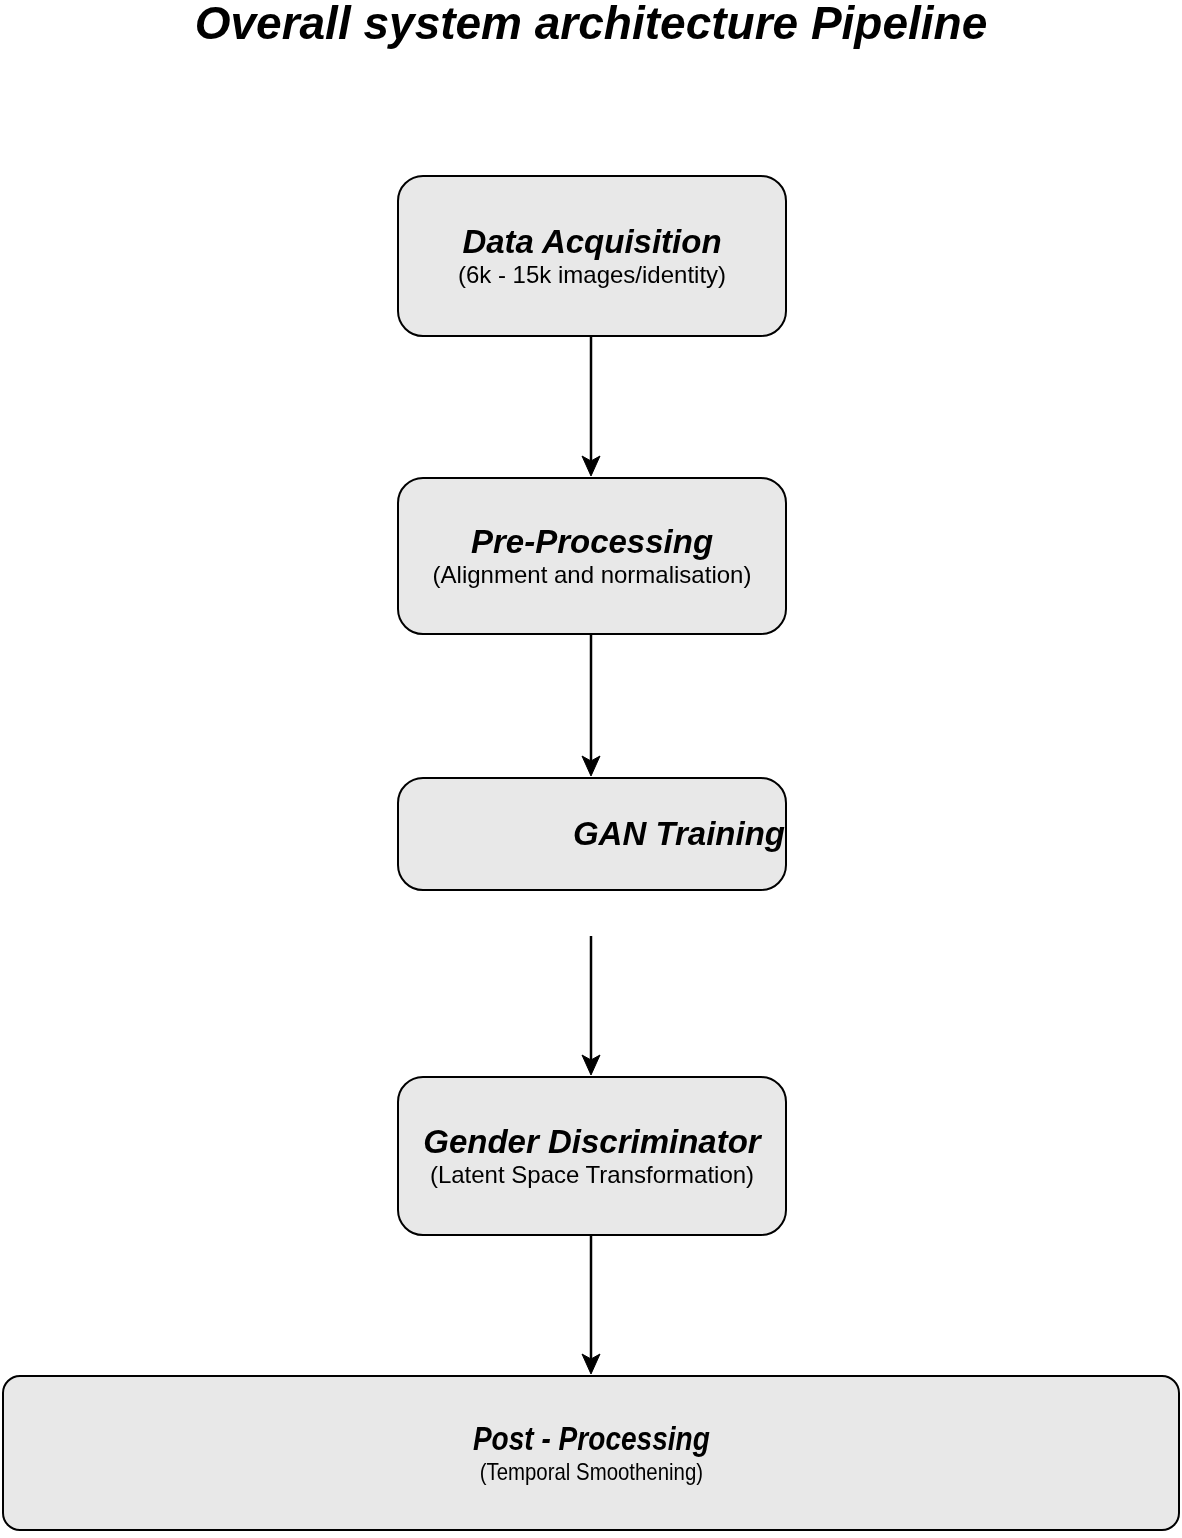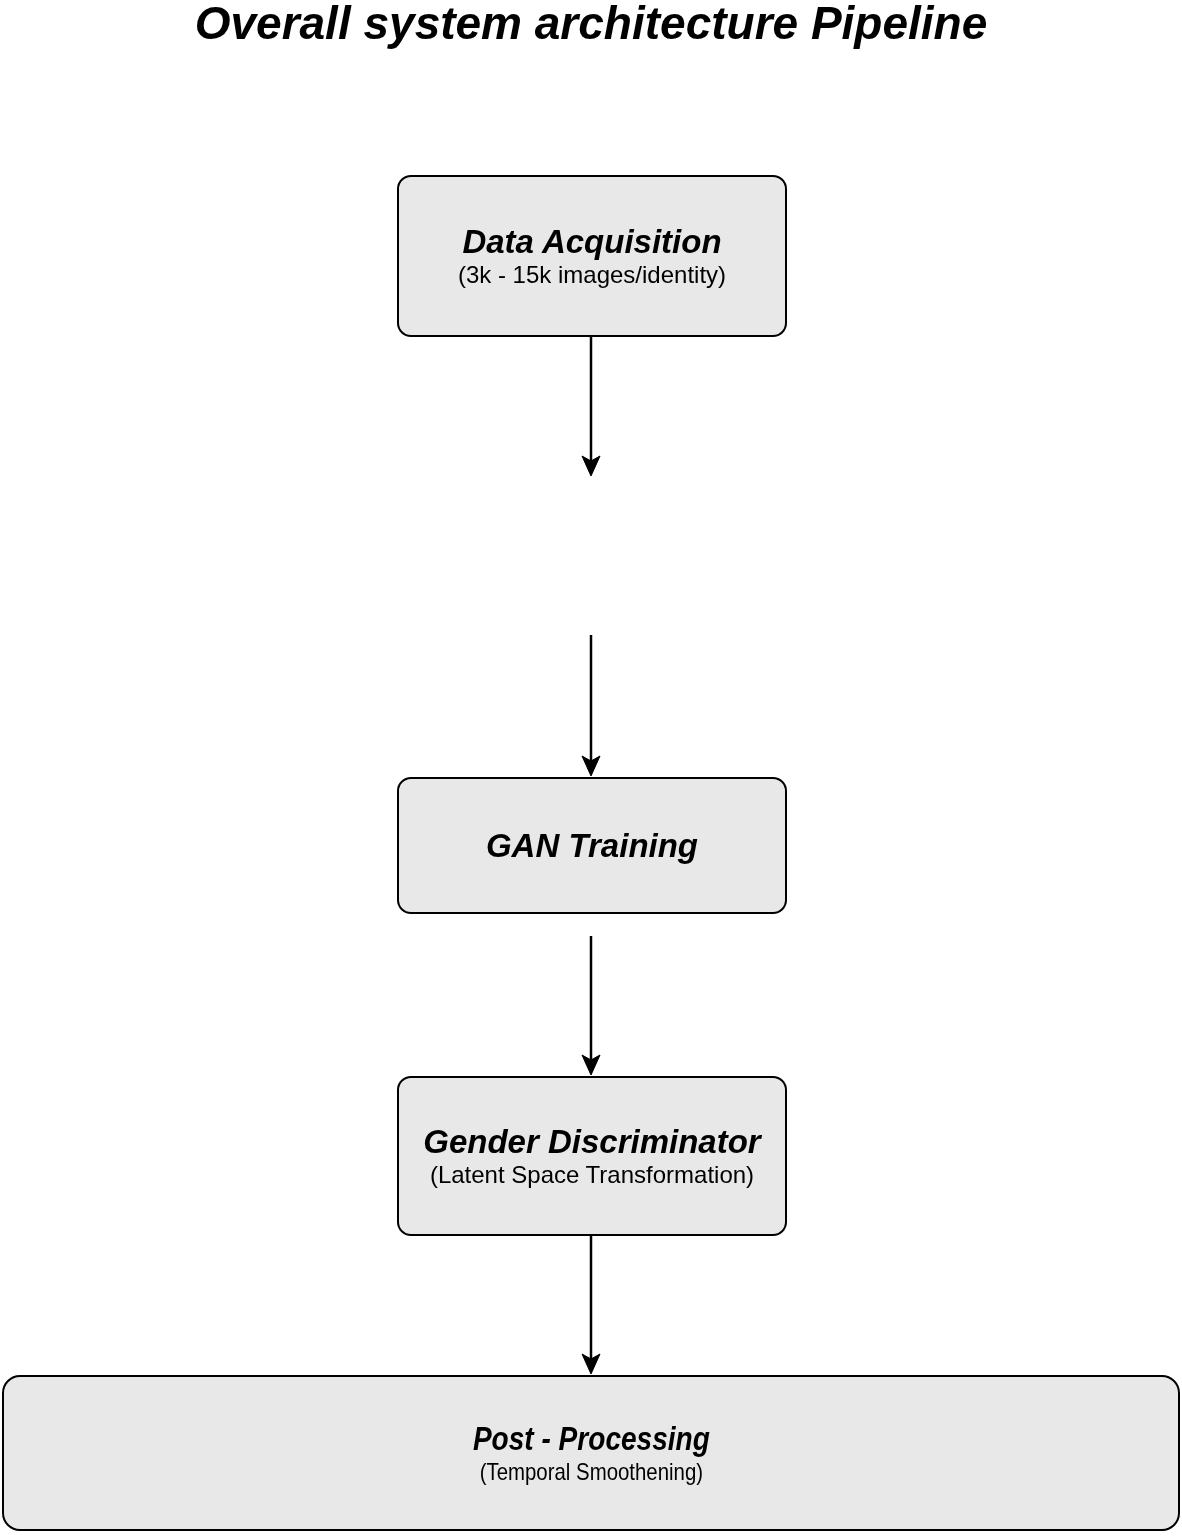--- a/index.html
+++ b/index.html
@@ -23,31 +23,31 @@
     font-size: 46px;
     font-weight: bold;
     font-style: italic;
     letter-spacing: 0px;
     color: var(--text, #000000);
   }
   .node {
     position: absolute;
     background: var(--box-fill, #e8e8e8);
     border: 2.5px solid var(--box-border, #000000);
-    border-radius: 14px;
+    border-radius: 26px;
     display: flex;
     flex-direction: column;
     align-items: center;
     justify-content: center;
     text-align: center;
     gap: 6px;
   }
   .node-1 { left: 397px; top: 175px; width: 390px; height: 162px; }
   .node-2 { left: 397px; top: 477px; width: 390px; height: 158px; }
-  .node-3 { left: 397px; top: 777px; width: 390px; height: 137px; }
+  .node-3 { left: 397px; top: 777px; width: 390px; height: 114px; align-items: flex-end; }
   .node-4 { left: 397px; top: 1076px; width: 390px; height: 160px; }
   .node-5 { left: 2px;   top: 1375px; width: 1178px; height: 156px; border-radius: 18px; }
   .node-title {
     font-size: 33px;
     font-weight: bold;
     font-style: italic;
     line-height: 1.15;
     white-space: nowrap;
   }
   .node-subtitle {
@@ -69,29 +69,35 @@
 </head>
 <body>
 
 <div class="canvas">
 
   <div class="diagram-title">Overall system architecture Pipeline</div>
 
   <div class="node node-1">
     <div class="node-text">
       <div class="node-title">Data Acquisition</div>
-      <div class="node-subtitle">(3k - 15k images/identity)</div>
+      <div class="node-subtitle">(6k - 15k images/identity)</div>
     </div>
   </div>
 
   <svg class="arrow" style="top:337px;" width="26" height="140" viewBox="0 0 26 140">
     <line x1="13" y1="0" x2="13" y2="124"></line>
     <polygon points="13,139 4,119 13,124 22,119"></polygon>
   </svg>
 
+  <div class="node node-2">
+    <div class="node-text">
+      <div class="node-title">Pre-Processing</div>
+      <div class="node-subtitle">(Alignment and normalisation)</div>
+    </div>
+  </div>
 
   <svg class="arrow" style="top:635px;" width="26" height="142" viewBox="0 0 26 142">
     <line x1="13" y1="0" x2="13" y2="126"></line>
     <polygon points="13,141 4,121 13,126 22,121"></polygon>
   </svg>
 
   <div class="node node-3">
     <div class="node-text">
       <div class="node-title">GAN Training</div>
     </div>

